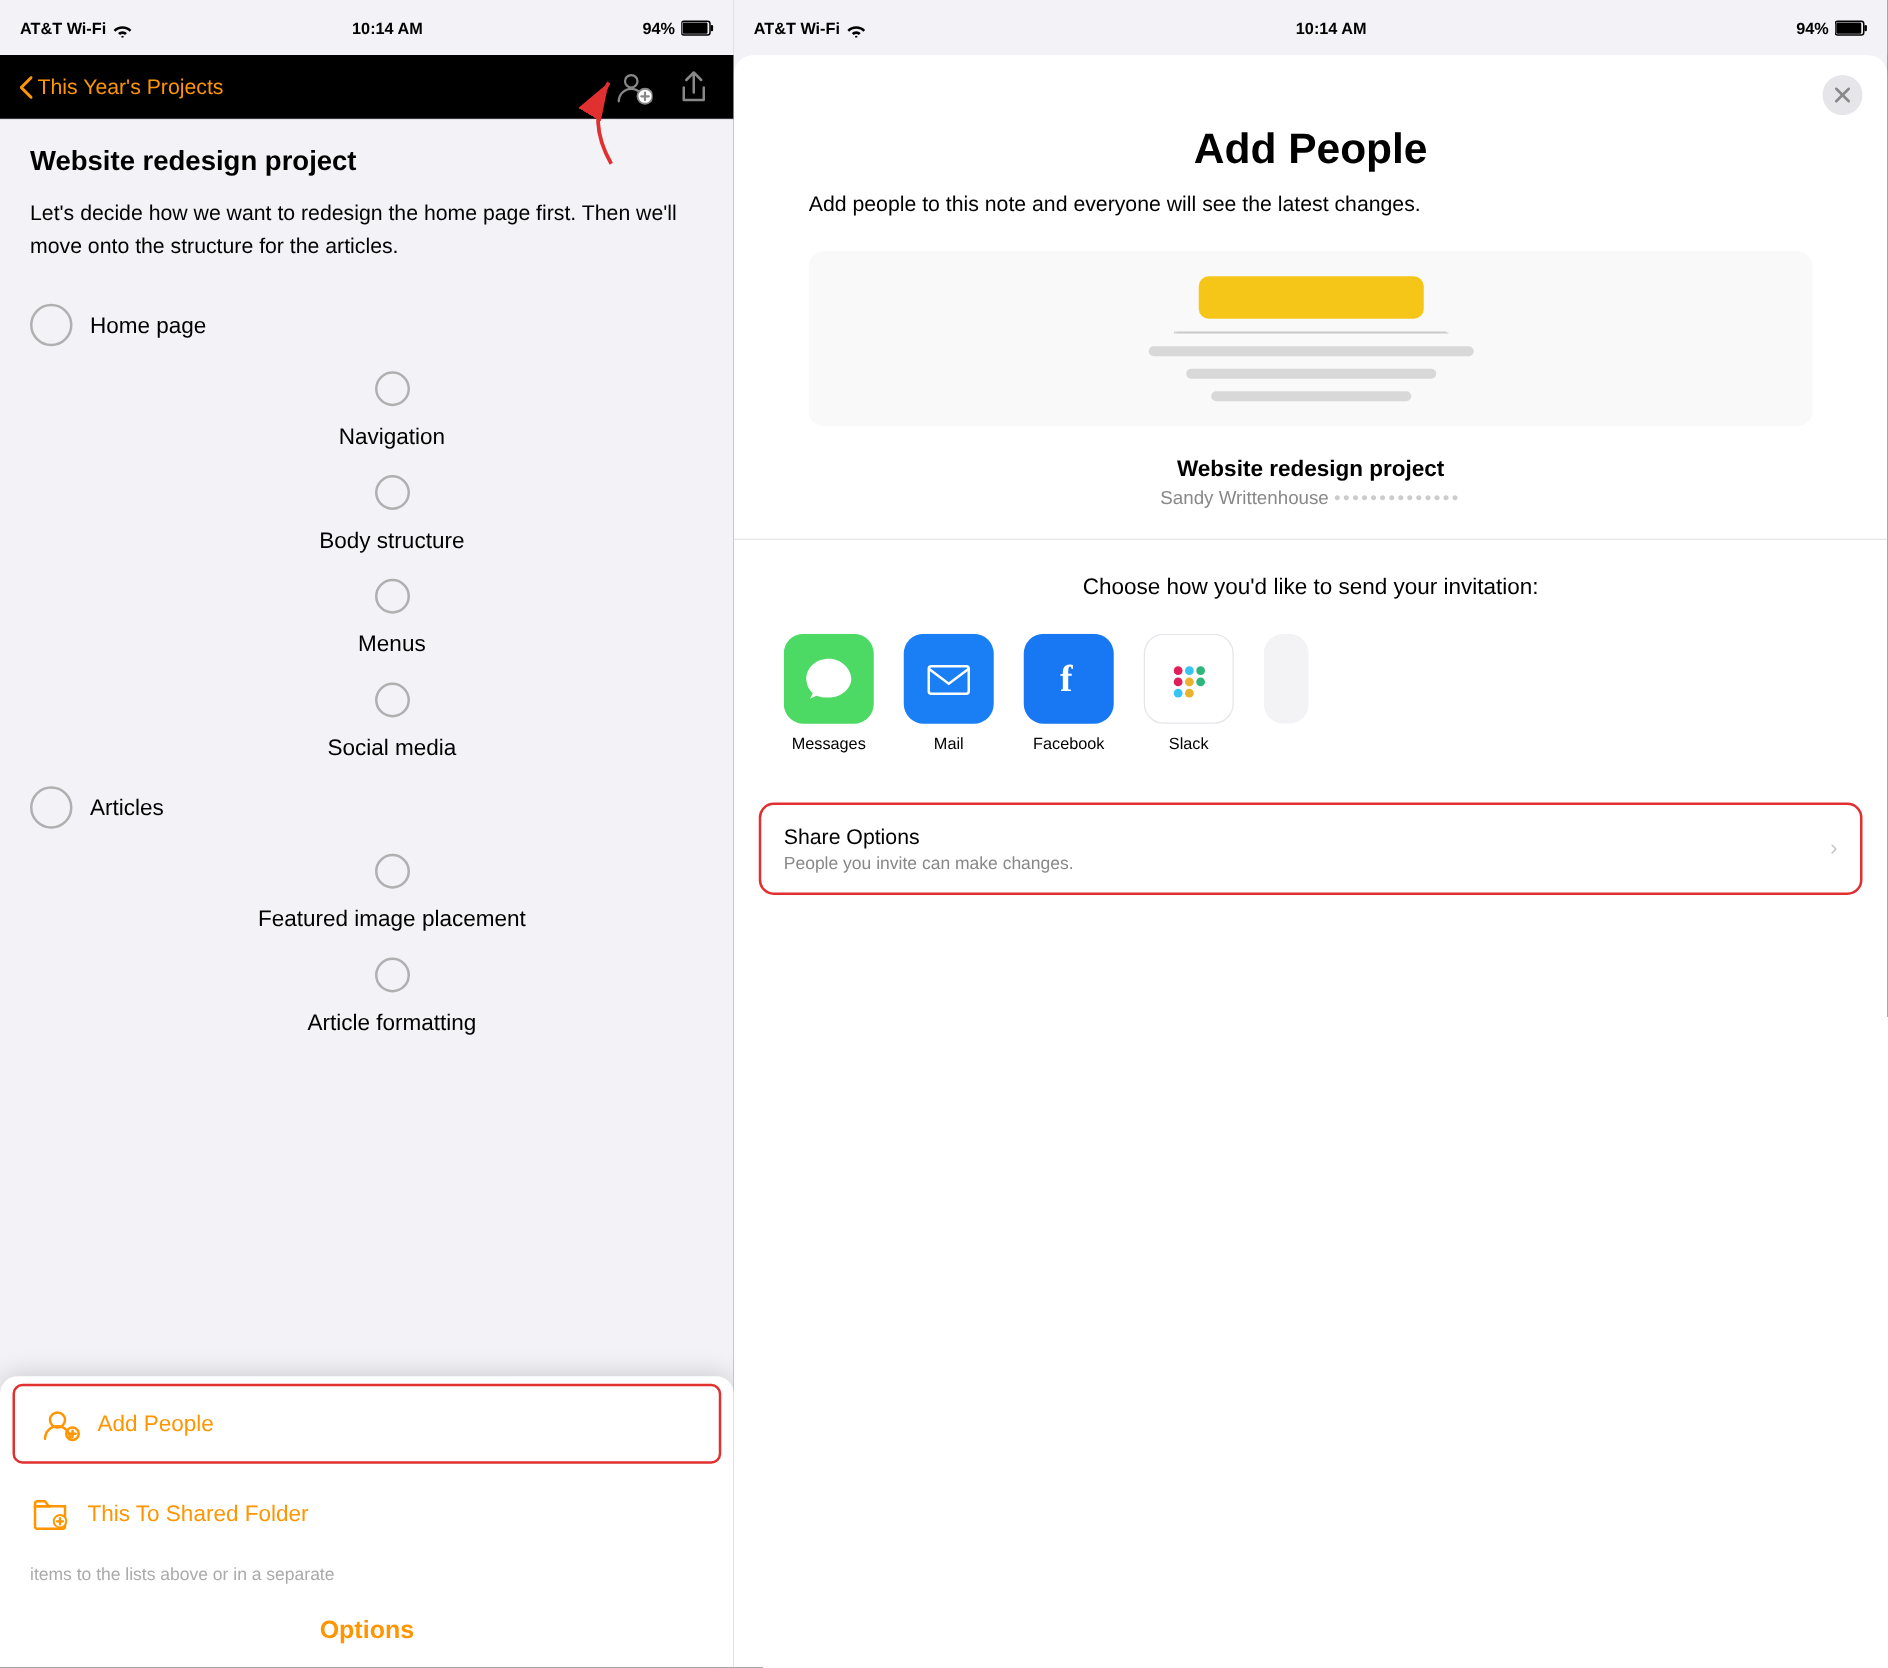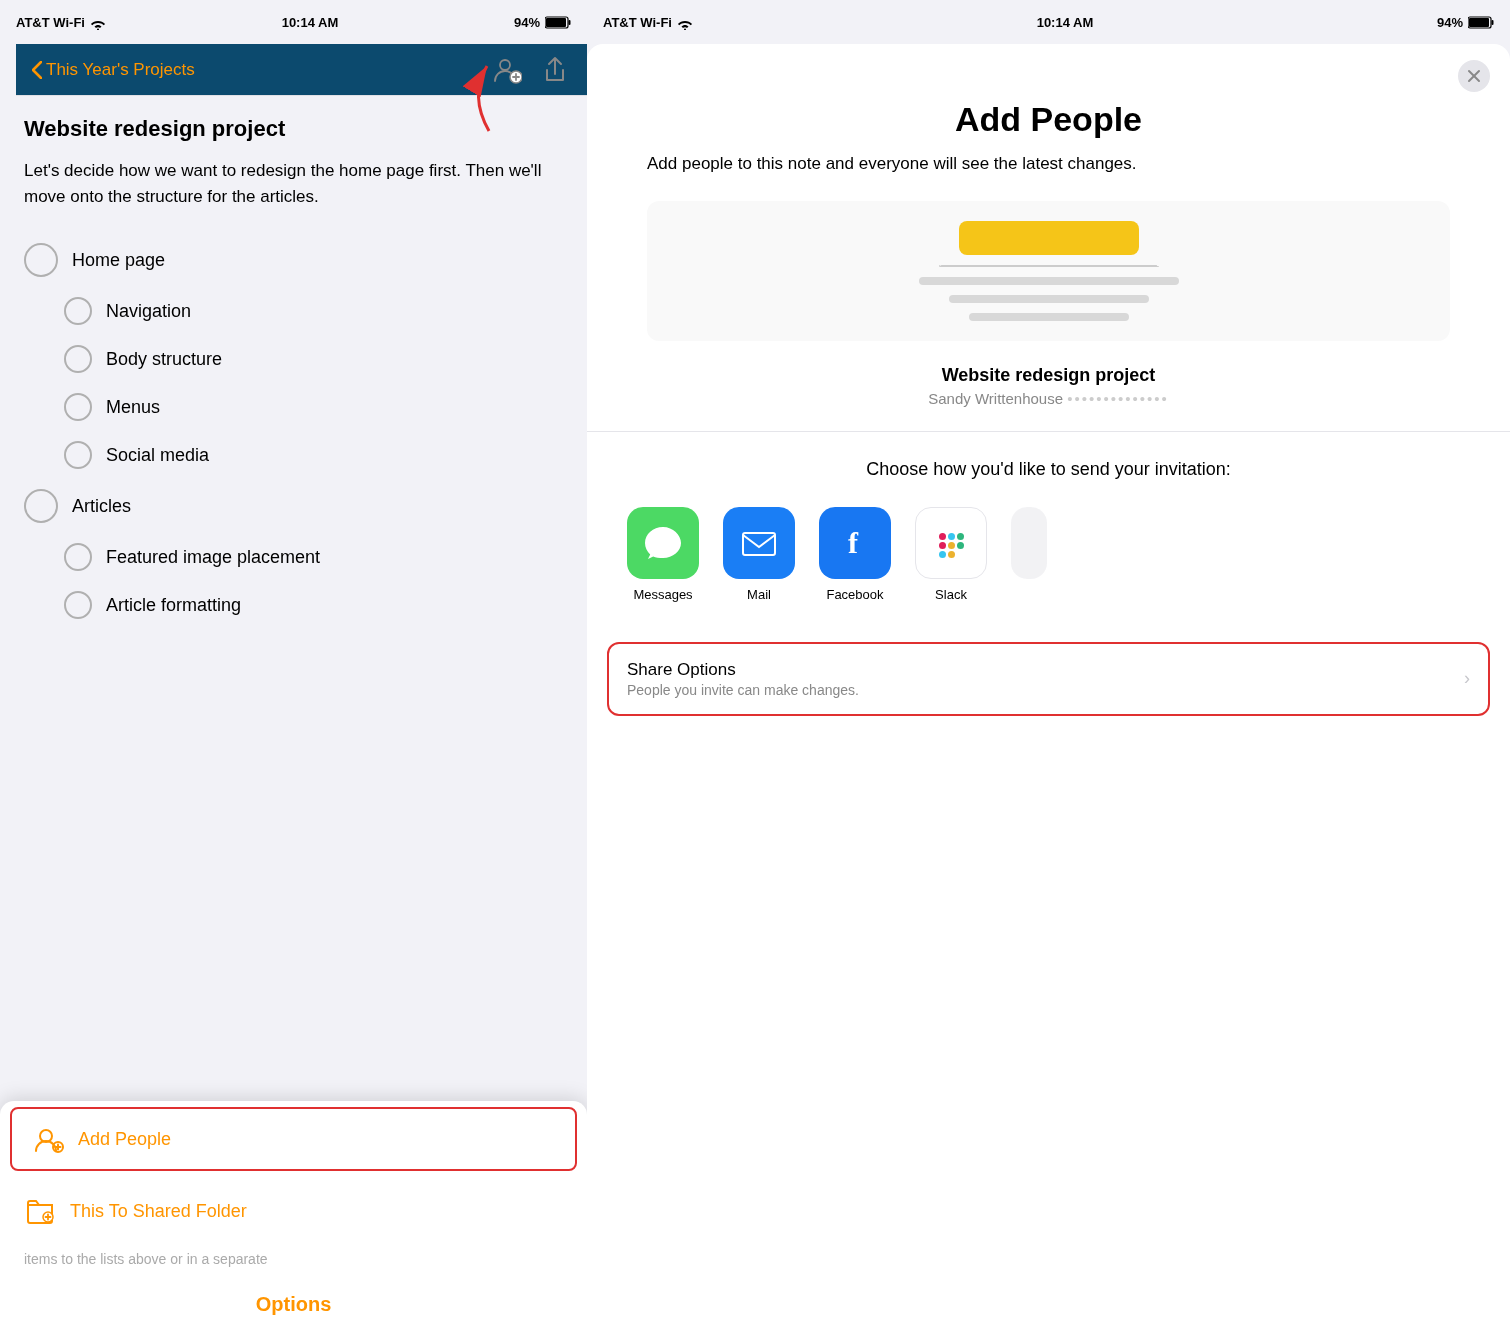--- a/index.html
+++ b/index.html
@@ -46,28 +46,27 @@
     }
     .status-bar-right {
       display: flex;
       align-items: center;
       gap: 5px;
       font-size: 13px;
       font-weight: 600;
     }
 
     .nav-bar {
-      background: #0c4a6e;
+      background: #000000;
       height: 52px;
       display: flex;
       align-items: center;
       justify-content: space-between;
       padding: 0 16px;
       border-bottom: 1px solid #e0e0e5;
-      margin-left: 16px;
     }
     .nav-back {
       display: flex;
       align-items: center;
       color: #ff9500;
       font-size: 17px;
       gap: 4px;
       cursor: pointer;
     }
     .nav-actions {
@@ -120,20 +119,21 @@
       align-items: center;
       padding: 10px 0;
       gap: 14px;
     }
     .checklist-item.parent-item {
       gap: 14px;
     }
     .checklist-item.child-item {
       padding-left: 40px;
       gap: 14px;
+      flex-direction: column;
     }
     .check-circle {
       width: 28px;
       height: 28px;
       border-radius: 50%;
       border: 2px solid #b0b0b0;
       background: transparent;
       flex-shrink: 0;
     }
     .check-circle.large {

